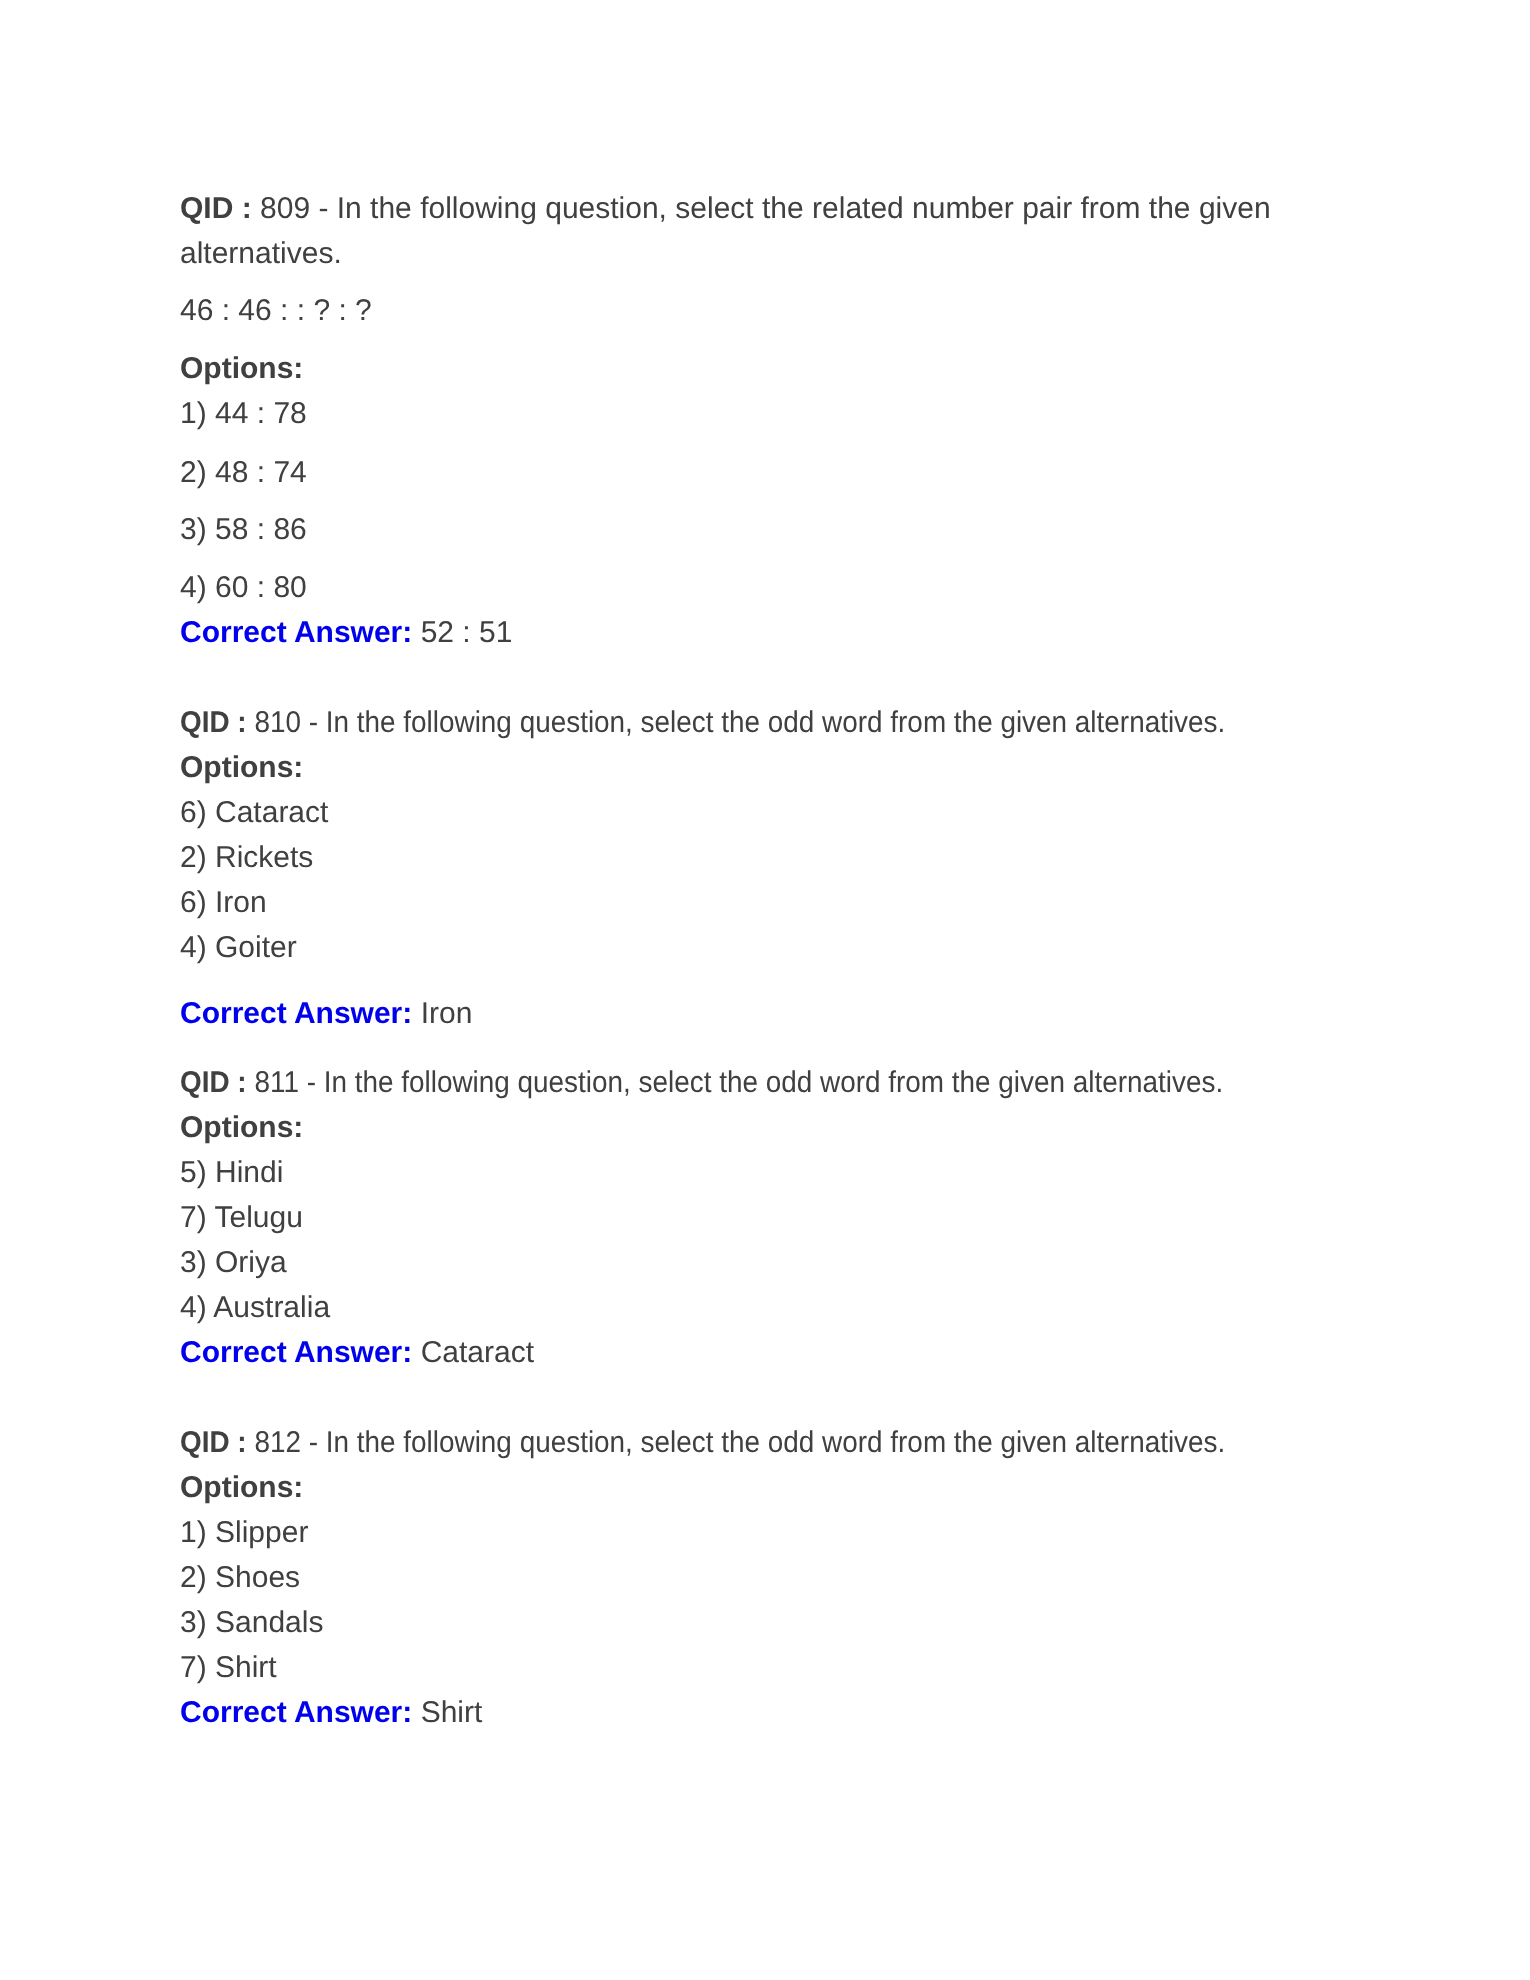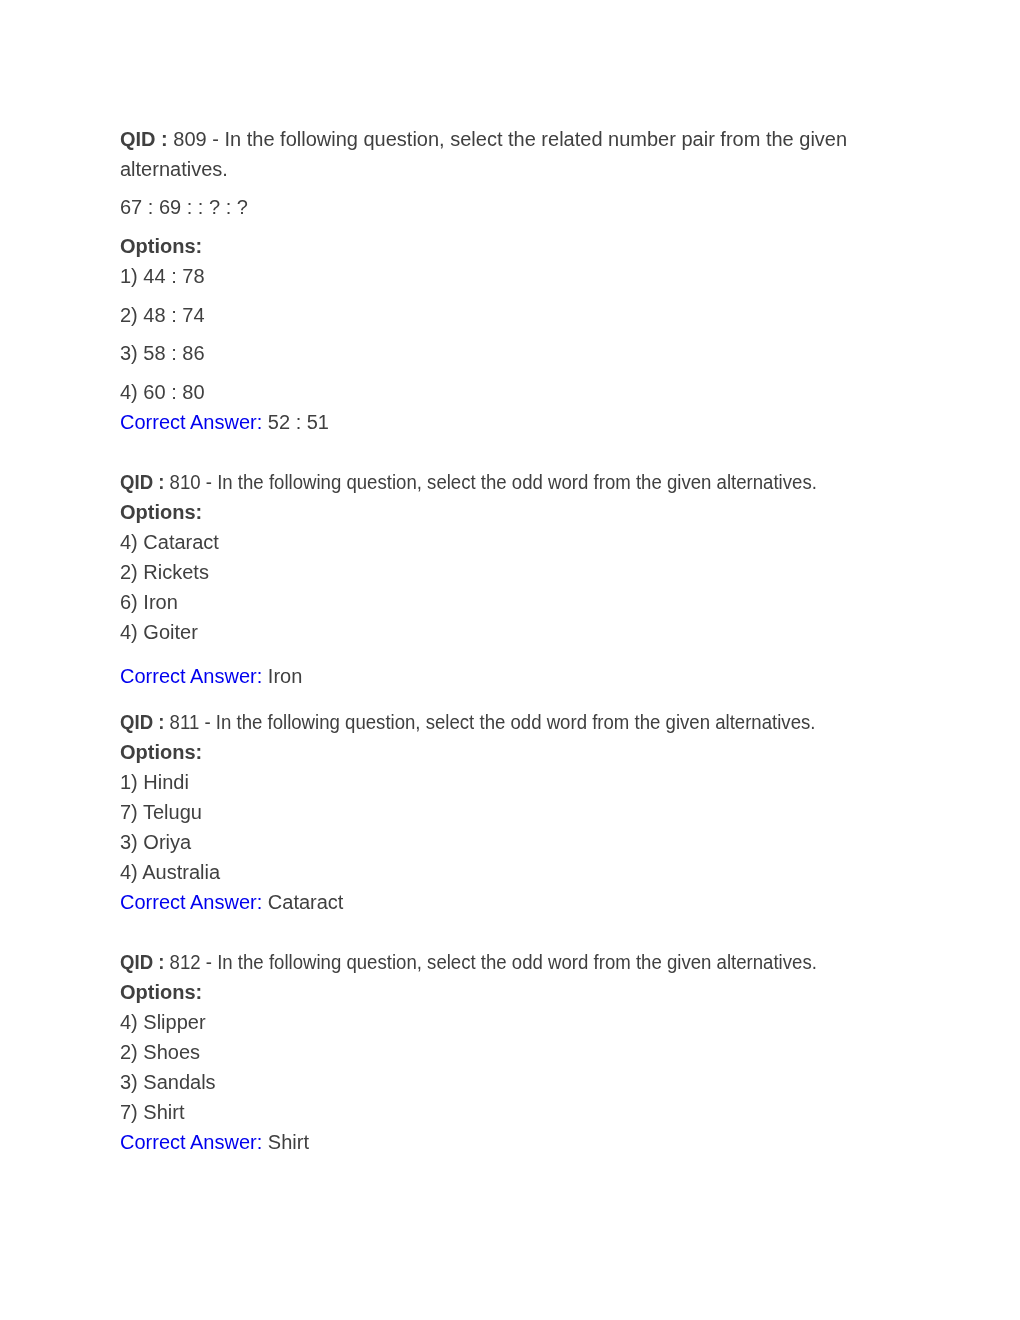--- a/index.html
+++ b/index.html
@@ -28,94 +28,94 @@
       width: 780px;
     }
     .line {
       position: absolute;
       left: 0;
       white-space: nowrap;
       line-height: 24px;
       height: 24px;
     }
     .bold { font-weight: bold; }
-    .blue { color: #0000ee; font-weight: normal; }
+    .blue { color: #0000ee; font-weight: bold; }
     .condensed {
       display: inline-block;
       transform-origin: left center;
     }
   </style>
 </head>
 <body>
 
 <div class="page">
 
   <div class="q" style="top:0">
     <div class="line" style="top:127px">
       <span class="bold">QID :</span>
       <span>809</span><span> - In the following question, select the related number pair from the given</span>
     </div>
     <div class="line" style="top:157px">alternatives.</div>
-    <div class="line" style="top:195px">67 : 69 : : ? : ?</div>
+    <div class="line" style="top:195px">46 : 46 : : ? : ?</div>
     <div class="line bold" style="top:234px">Options:</div>
     <div class="line" style="top:264px">1) 44 : 78</div>
     <div class="line" style="top:303px">2) 48 : 74</div>
     <div class="line" style="top:341px">3) 58 : 86</div>
     <div class="line" style="top:380px">4) 60 : 80</div>
     <div class="line" style="top:410px">
       <span class="blue">Correct Answer:</span>
       <span>52 : 51</span>
     </div>
   </div>
 
   <div class="q" style="top:0">
     <div class="line" style="top:470px">
       <span class="condensed" style="transform:scaleX(0.93)">
         <span class="bold">QID :</span>
         <span>810</span><span> - In the following question, select the odd word from the given alternatives.</span>
       </span>
     </div>
     <div class="line bold" style="top:500px">Options:</div>
-    <div class="line" style="top:530px">4) Cataract</div>
+    <div class="line" style="top:530px">6) Cataract</div>
     <div class="line" style="top:560px">2) Rickets</div>
     <div class="line" style="top:590px">6) Iron</div>
     <div class="line" style="top:620px">4) Goiter</div>
     <div class="line" style="top:664px">
       <span class="blue">Correct Answer:</span>
       <span>Iron</span>
     </div>
   </div>
 
   <div class="q" style="top:0">
     <div class="line" style="top:710px">
       <span class="condensed" style="transform:scaleX(0.93)">
         <span class="bold">QID :</span>
         <span>811</span><span> - In the following question, select the odd word from the given alternatives.</span>
       </span>
     </div>
     <div class="line bold" style="top:740px">Options:</div>
-    <div class="line" style="top:770px">1) Hindi</div>
+    <div class="line" style="top:770px">5) Hindi</div>
     <div class="line" style="top:800px">7) Telugu</div>
     <div class="line" style="top:830px">3) Oriya</div>
     <div class="line" style="top:860px">4) Australia</div>
     <div class="line" style="top:890px">
       <span class="blue">Correct Answer:</span>
       <span>Cataract</span>
     </div>
   </div>
 
   <div class="q" style="top:0">
     <div class="line" style="top:950px">
       <span class="condensed" style="transform:scaleX(0.93)">
         <span class="bold">QID :</span>
         <span>812</span><span> - In the following question, select the odd word from the given alternatives.</span>
       </span>
     </div>
     <div class="line bold" style="top:980px">Options:</div>
-    <div class="line" style="top:1010px">4) Slipper</div>
+    <div class="line" style="top:1010px">1) Slipper</div>
     <div class="line" style="top:1040px">2) Shoes</div>
     <div class="line" style="top:1070px">3) Sandals</div>
     <div class="line" style="top:1100px">7) Shirt</div>
     <div class="line" style="top:1130px">
       <span class="blue">Correct Answer:</span>
       <span>Shirt</span>
     </div>
   </div>
 
 </div>

